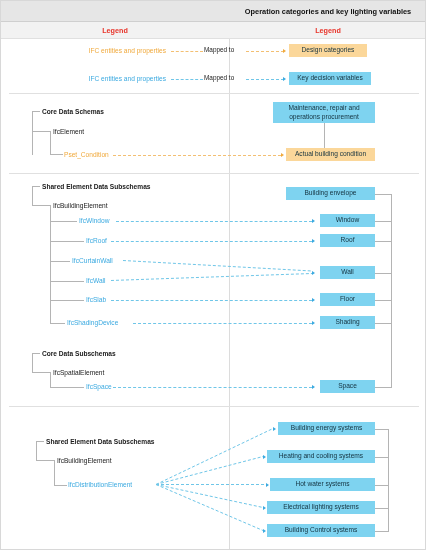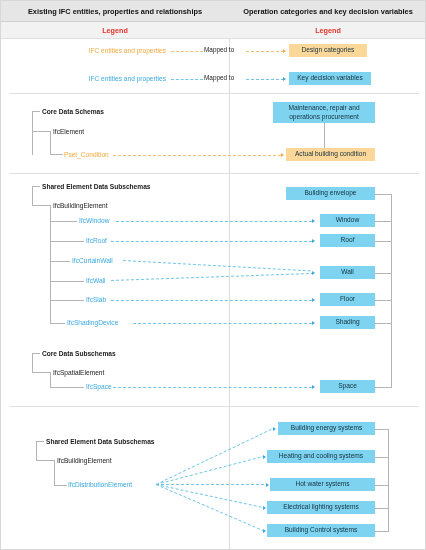--- a/index.html
+++ b/index.html
@@ -42,22 +42,21 @@
 </head>
 <body>
 
 <div id="page">
 
   <div class="abs hdr-band"></div>
   <div class="abs hdr-band2"></div>
   <div class="abs hdr-line" style="top:20px;"></div>
   <div class="abs hdr-line" style="top:37px;background:#e0e0e0;"></div>
 
-  <div class="abs hdr-title" style="left:0;width:228px;">Existing IFC entities, properties and relationships</div>
-  <div class="abs hdr-title" style="left:228px;width:198px;">Operation categories and key decision variables</div>
+  <div class="abs hdr-title" style="left:228px;width:198px;">Operation categories and key lighting variables</div>
 
   <div class="abs legend-lbl" style="left:0;width:228px;">Legend</div>
   <div class="abs legend-lbl" style="left:228px;width:198px;">Legend</div>
 
   <div class="abs vdiv"></div>
 
   <div class="abs node orange r" style="left:40px;top:45px;width:125px;">IFC entities and properties</div>
   <div class="abs dash-o" style="left:170px;top:49.5px;width:32px;"></div>
   <div class="abs mapped" style="left:203px;top:45px;">Mapped to</div>
   <div class="abs dash-o" style="left:245px;top:49.5px;width:38px;"></div>

